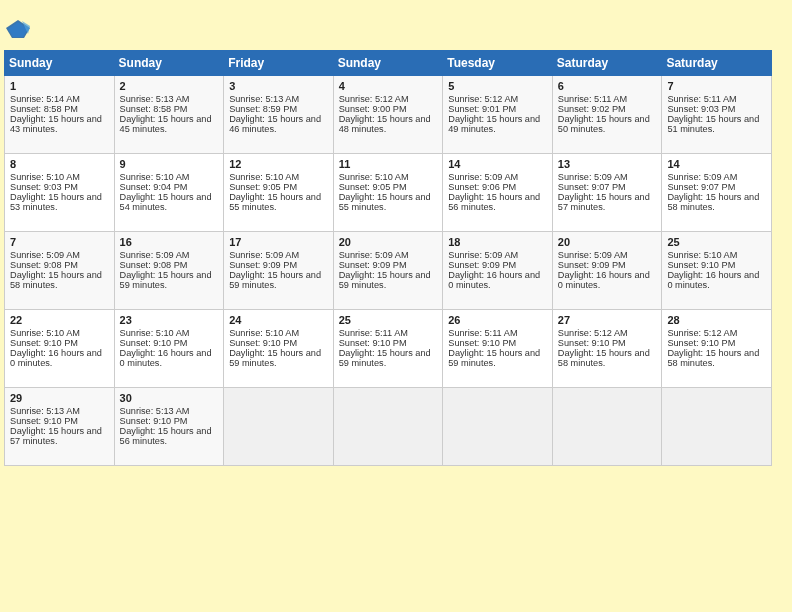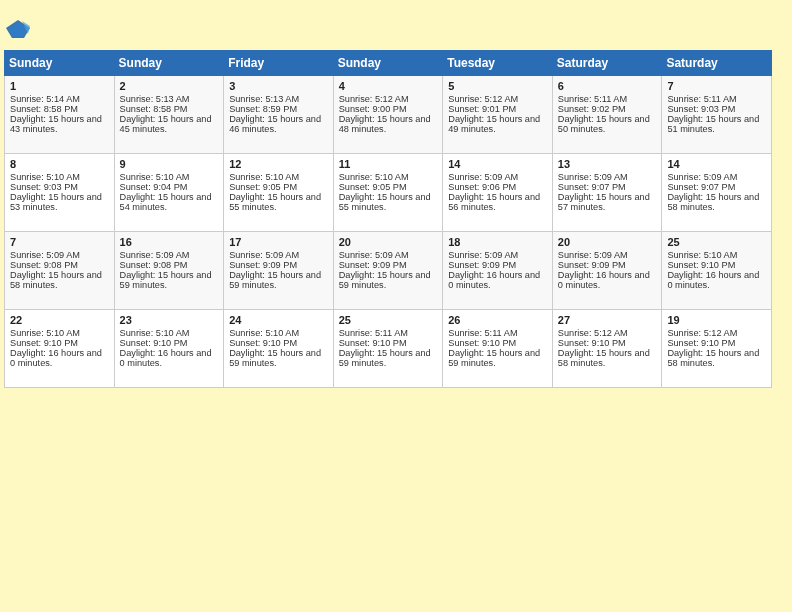--- a/index.html
+++ b/index.html
@@ -157,17 +157,26 @@
           <td><span class="day-number">20</span>Sunrise: 5:09 AM<br>Sunset: 9:09 PM<br>Daylight: 16 hours and 0 minutes.</td>
           <td><span class="day-number">25</span>Sunrise: 5:10 AM<br>Sunset: 9:10 PM<br>Daylight: 16 hours and 0 minutes.</td>
         </tr>
         <tr>
           <td><span class="day-number">22</span>Sunrise: 5:10 AM<br>Sunset: 9:10 PM<br>Daylight: 16 hours and 0 minutes.</td>
           <td><span class="day-number">23</span>Sunrise: 5:10 AM<br>Sunset: 9:10 PM<br>Daylight: 16 hours and 0 minutes.</td>
           <td><span class="day-number">24</span>Sunrise: 5:10 AM<br>Sunset: 9:10 PM<br>Daylight: 15 hours and 59 minutes.</td>
           <td><span class="day-number">25</span>Sunrise: 5:11 AM<br>Sunset: 9:10 PM<br>Daylight: 15 hours and 59 minutes.</td>
           <td><span class="day-number">26</span>Sunrise: 5:11 AM<br>Sunset: 9:10 PM<br>Daylight: 15 hours and 59 minutes.</td>
           <td><span class="day-number">27</span>Sunrise: 5:12 AM<br>Sunset: 9:10 PM<br>Daylight: 15 hours and 58 minutes.</td>
-          <td><span class="day-number">19</span>Sunrise: 5:12 AM<br>Sunset: 9:10 PM<br>Daylight: 15 hours and 58 minutes.</td>
+          <td><span class="day-number">28</span>Sunrise: 5:12 AM<br>Sunset: 9:10 PM<br>Daylight: 15 hours and 58 minutes.</td>
+        </tr>
+        <tr>
+          <td><span class="day-number">29</span>Sunrise: 5:13 AM<br>Sunset: 9:10 PM<br>Daylight: 15 hours and 57 minutes.</td>
+          <td><span class="day-number">30</span>Sunrise: 5:13 AM<br>Sunset: 9:10 PM<br>Daylight: 15 hours and 56 minutes.</td>
+          <td class="cell-empty"></td>
+          <td class="cell-empty"></td>
+          <td class="cell-empty"></td>
+          <td class="cell-empty"></td>
+          <td class="cell-empty"></td>
         </tr>
       </tbody>
   </table>
 </div>
 
 </body></html>

